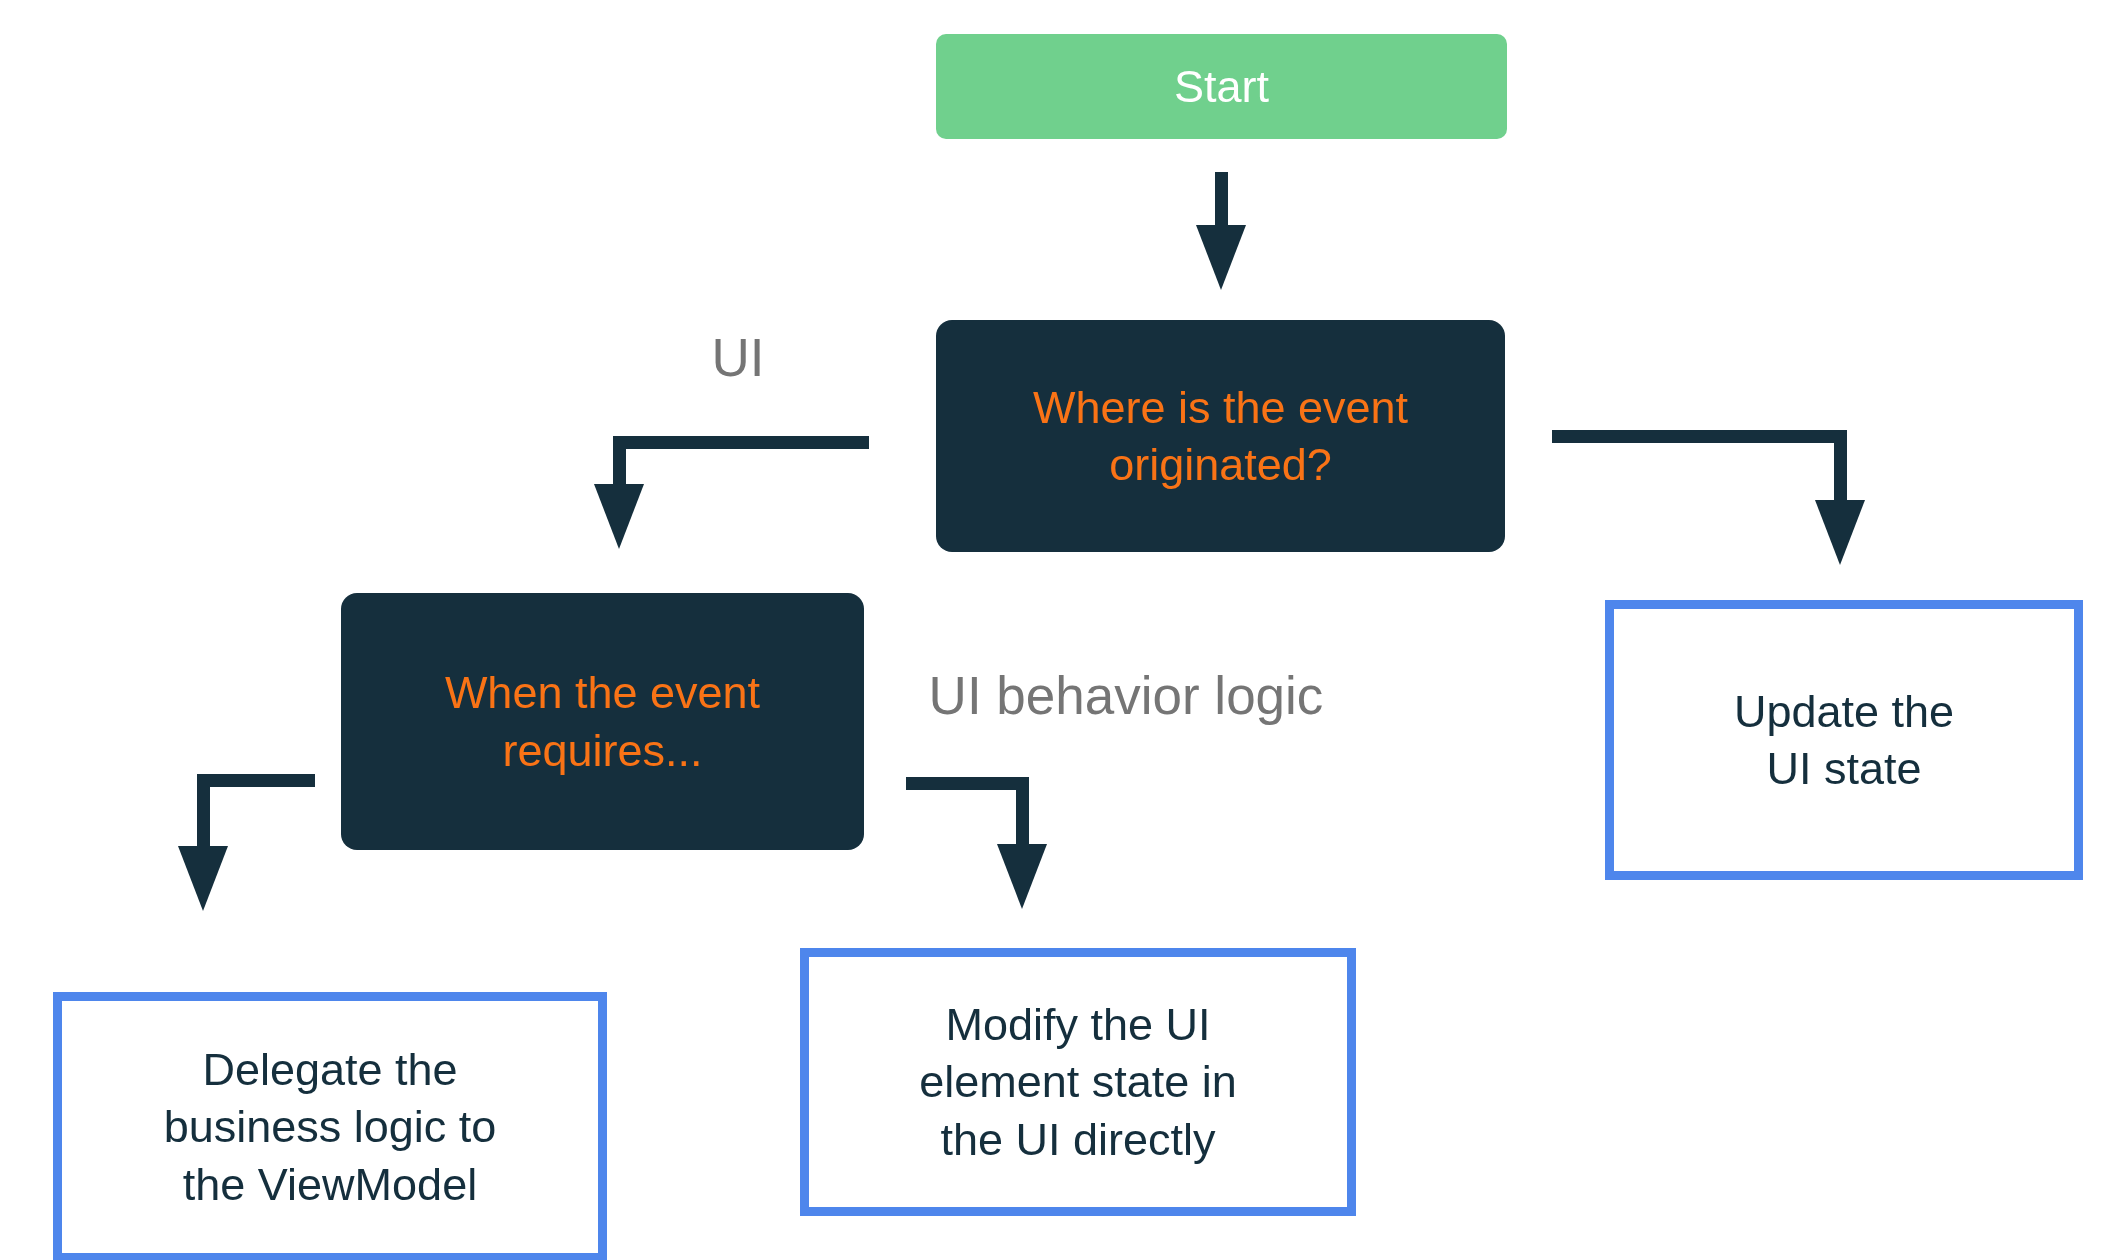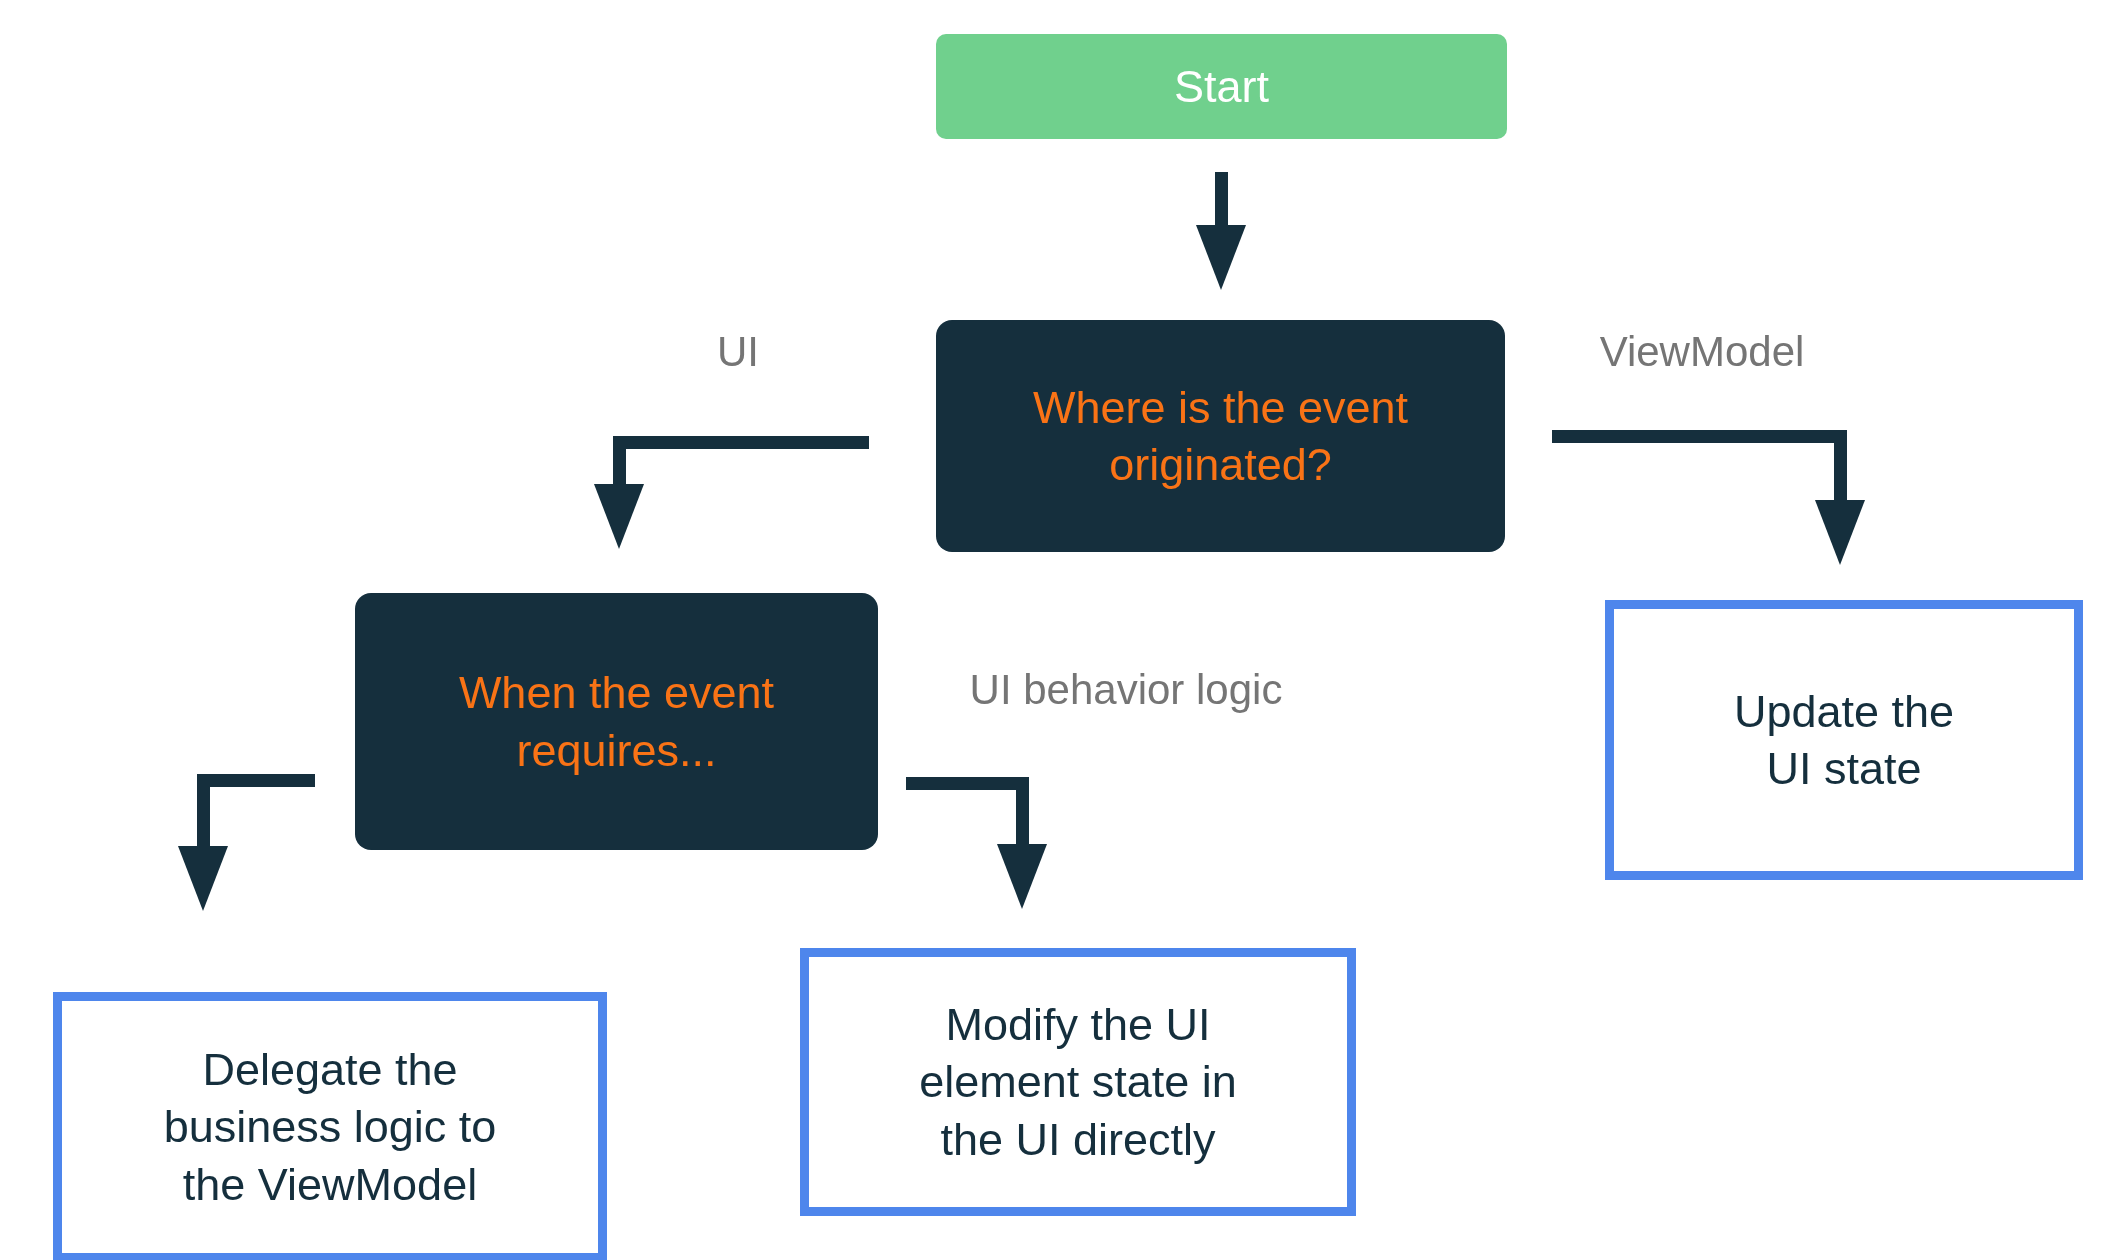--- a/index.html
+++ b/index.html
@@ -40,21 +40,21 @@
     border-radius:16px;
   }
   .node--outcome{
     background:#fff;
     border:9px solid var(--blue);
     color:var(--navy);
   }
   .edge-label{
     position:absolute;
     color:var(--gray);
-    font-size:42px;
+    font-size:53px;
     line-height:1.22;
     text-align:center;
     white-space:pre-line;
   }
   .seg{
     position:absolute;
     background:var(--navy);
   }
   .head{
     position:absolute;
@@ -72,21 +72,21 @@
 
   <div class="node node--start" style="left:936px; top:34px; width:571px; height:105px;">
     <span>Start</span>
   </div>
 
   <div class="node node--decision" style="left:936px; top:320px; width:569px; height:232px;">
     <span>Where is the event
 originated?</span>
   </div>
 
-  <div class="node node--decision" style="left:355px; top:593px; width:523px; height:257px;">
+  <div class="node node--decision" style="left:341px; top:593px; width:523px; height:257px;">
     <span>When the event
 requires...</span>
   </div>
 
   <div class="node node--outcome" style="left:53px; top:945px; width:554px; height:270px;margin-top:47px;">
     <span>Delegate the
 business logic to
 the ViewModel</span>
   </div>
 
@@ -96,21 +96,20 @@
 the UI directly</span>
   </div>
 
   <div class="node node--outcome" style="left:1605px; top:600px; width:478px; height:280px;">
     <span>Update the
 UI state</span>
   </div>
 
   <div class="edge-label" style="left:638px; top:326px; width:200px;">UI</div>
 
-  <div class="edge-label" style="left:1552px; top:326px; width:300px;">ViewModel</div>
 
 
   <div class="edge-label" style="left:926px; top:664px; width:400px;">UI behavior logic</div>
 
   <div>
     <div class="seg" style="left:1215px; top:172px; width:13px; height:60px;"></div>
     <div class="head" style="left:1196px; top:225px;"></div>
   </div>
 
   <div>

